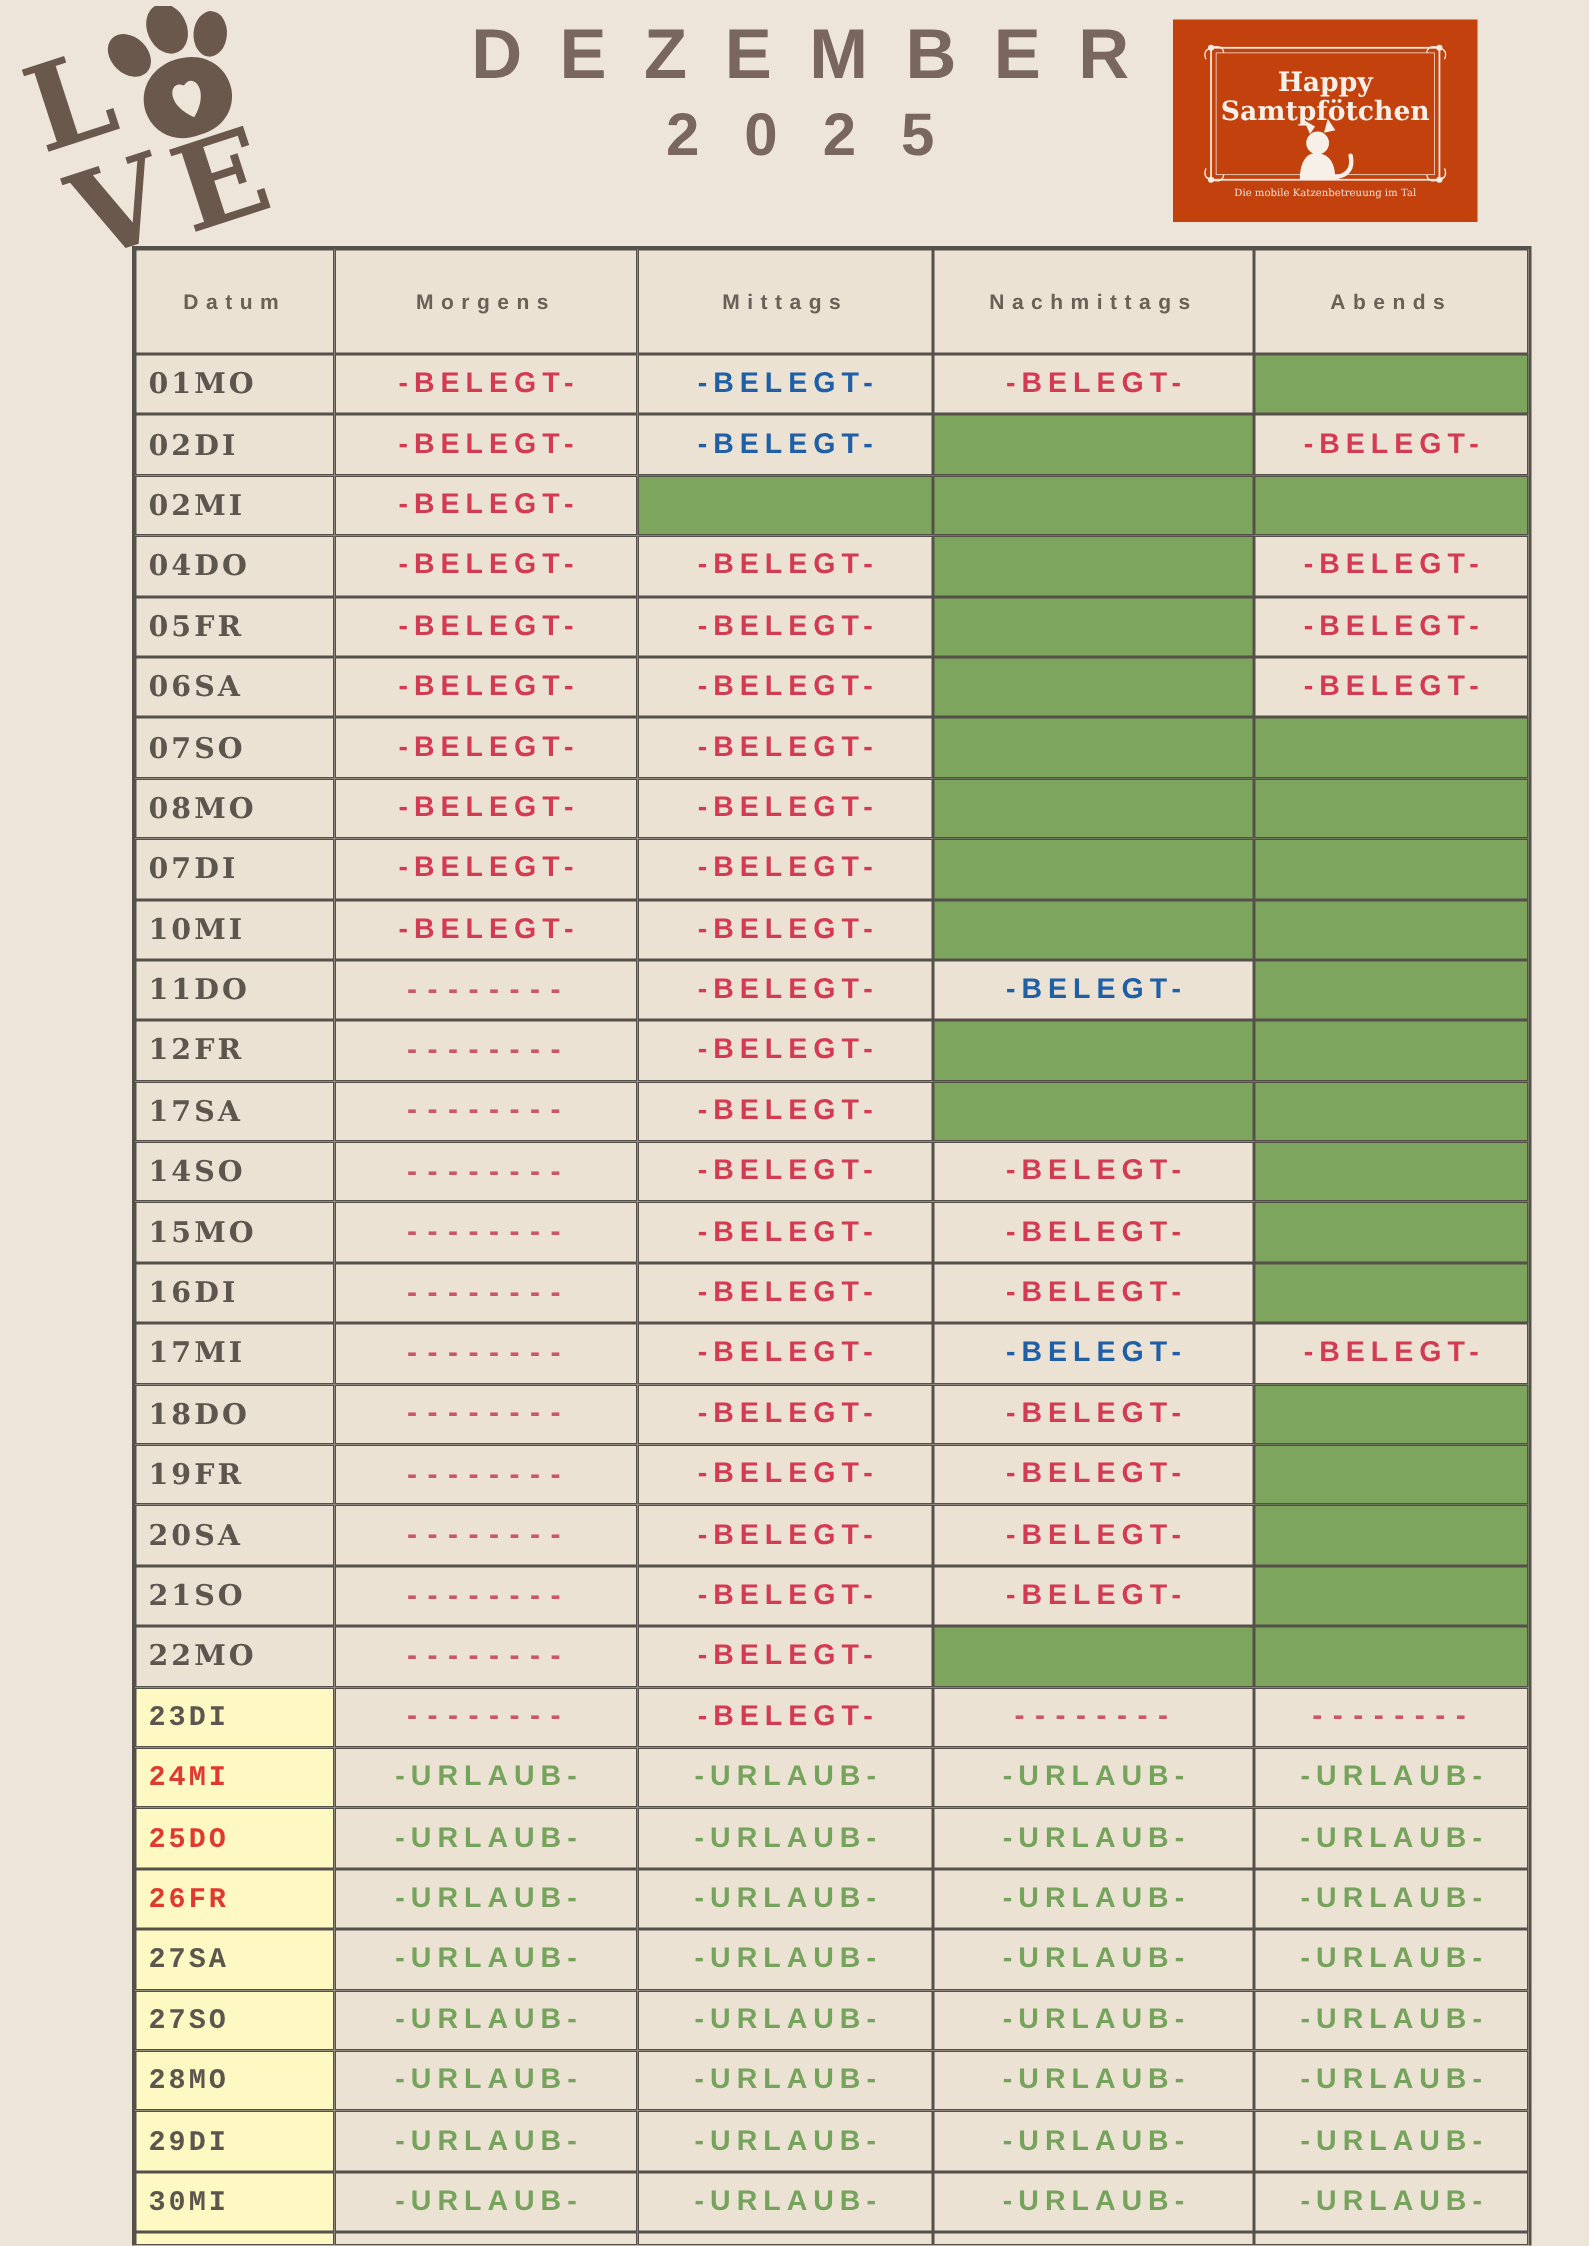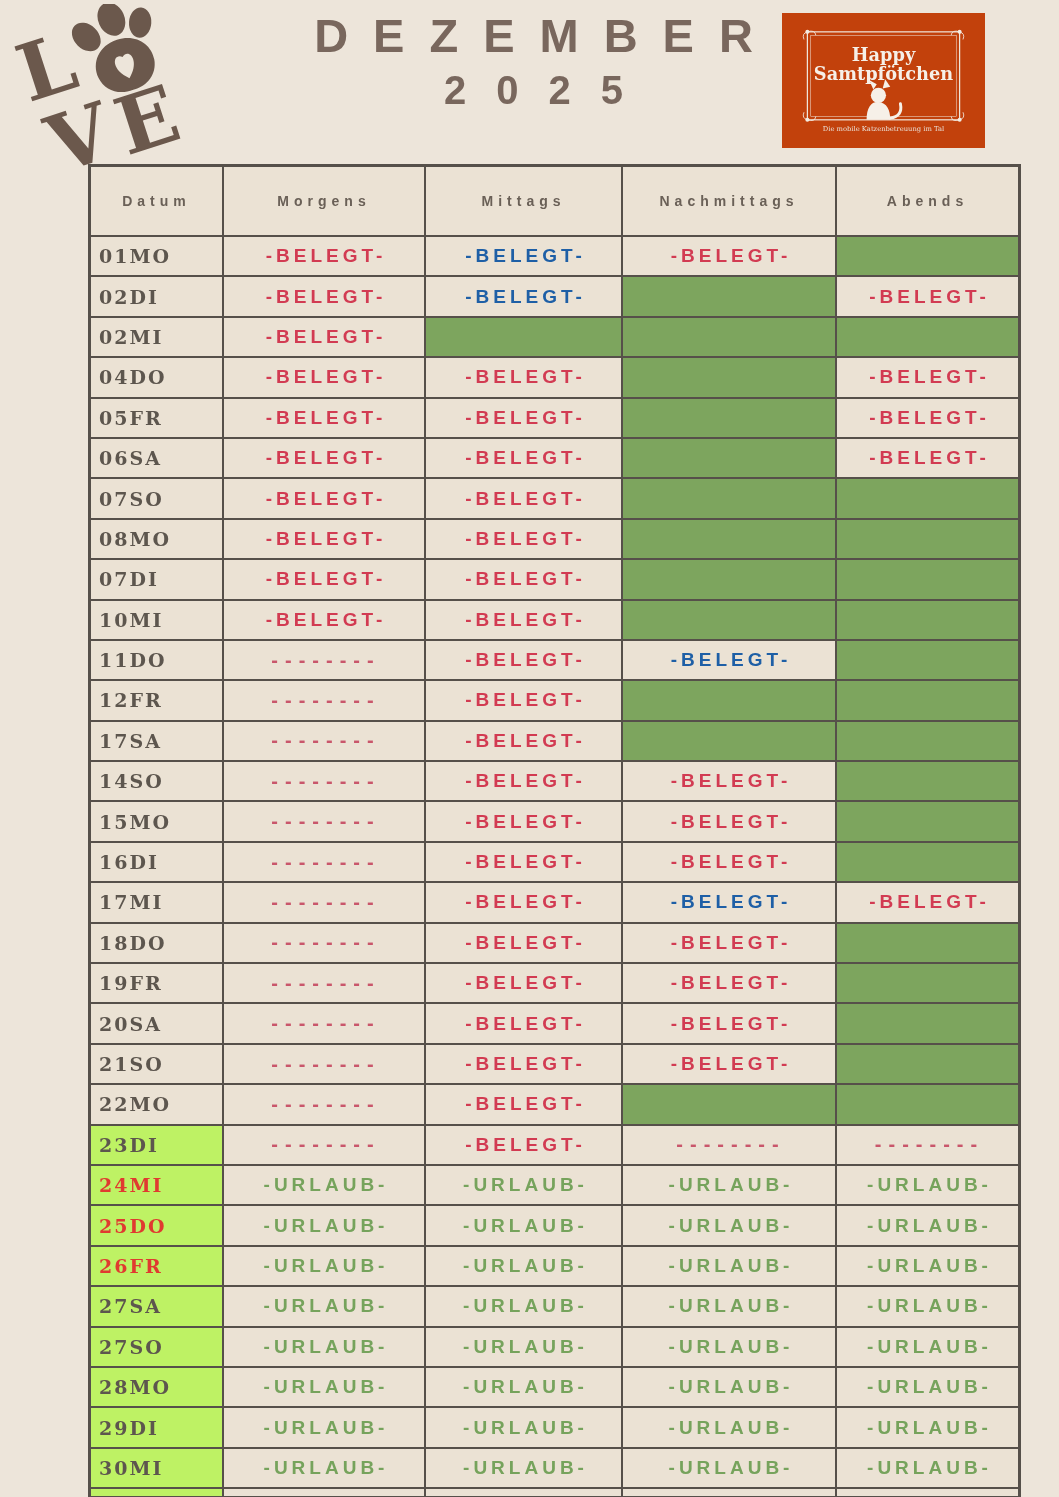--- a/index.html
+++ b/index.html
@@ -23,21 +23,21 @@
   .cal-header-row,.cal-row{display:grid;grid-template-columns:133px 202px 197px 214px 183px;}
   .cell{border:1px solid #56504A;box-sizing:border-box;
         display:flex;align-items:center;justify-content:center;background:#EBE2D4;}
   .cal-header-row .cell{height:70px;font-weight:bold;font-size:14px;
         letter-spacing:5px;color:#6A6057;}
   .cal-row{height:40.4px;}
   .cal-row.partial{height:9px;overflow:hidden;}
   .date-cell{justify-content:flex-start;padding-left:8px;
         font-family:"DejaVu Serif","Liberation Serif",serif;font-weight:bold;
         font-size:19px;color:#5D564E;letter-spacing:2px;}
-  .date-cell.holiday,.date-cell.holiday_red{background:#bef264;}
+  .date-cell.holiday,.date-cell.holiday_red{background:#fef9c3;font-family:Liberation Mono, monospace;}
   .date-cell.holiday_red{color:#E03A30;}
   .val-cell{font-weight:bold;font-size:19px;letter-spacing:4px;padding-left:4px;}
   .val-cell.belegt_red{color:#D23B52;}
   .val-cell.belegt_blue{color:#1E5FA6;}
   .val-cell.free{background:#7DA55E;}
   .val-cell.urlaub{color:#76A35C;}
   .val-cell.dash{color:#C9566B;font-size:20px;letter-spacing:7px;}
 </style>
 </head>
 <body>

